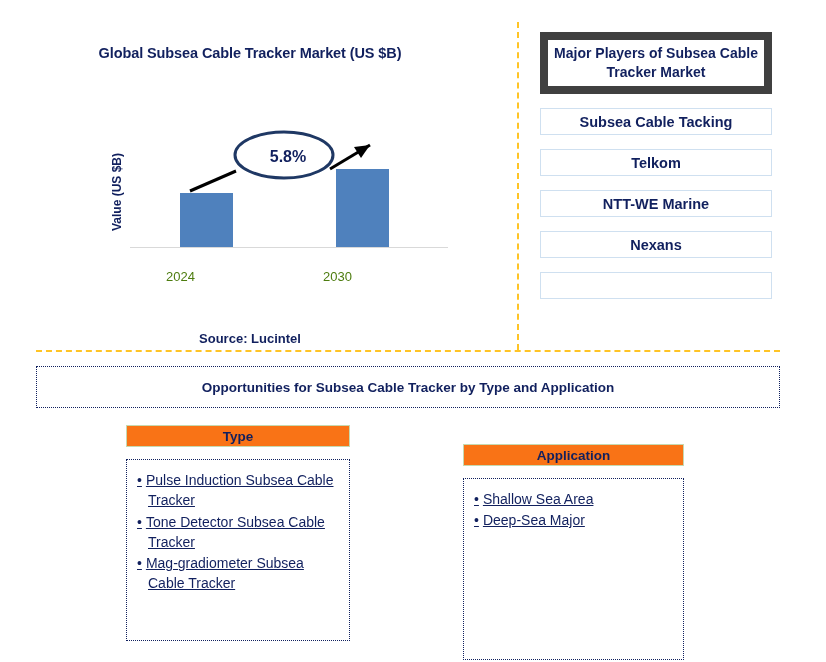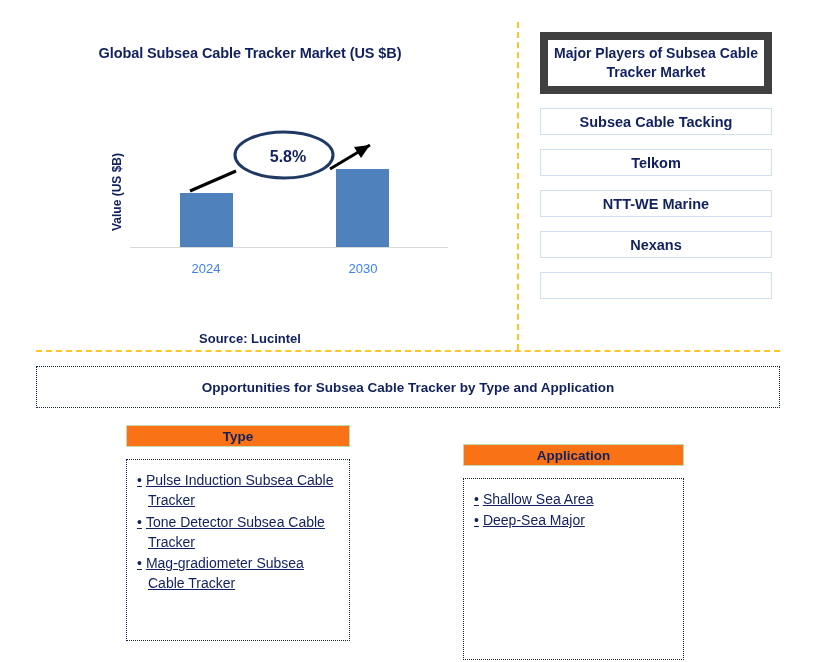--- a/index.html
+++ b/index.html
@@ -86,25 +86,25 @@
   .bar {
     position: absolute;
     bottom: 1px;
     width: 53px;
     background: #4f81bd;
   }
   #bar-2024 { left: 62px; }
   #bar-2030 { left: 218px; }
   .tick-label {
     position: absolute;
-    top: 138px;
+    top: 146px;
     width: 80px;
-    text-align: center;
+    text-align: left;
     font-size: 13px;
-    color: #3b82f6;
+    color: #4d7c0f;
     font-weight: normal;
   }
   #tick-2024 { left: 48px; }
   #tick-2030 { left: 205px; }
 
   #cagr-svg {
     position: absolute;
     left: 100px;
     top: 2px;
     width: 140px;

